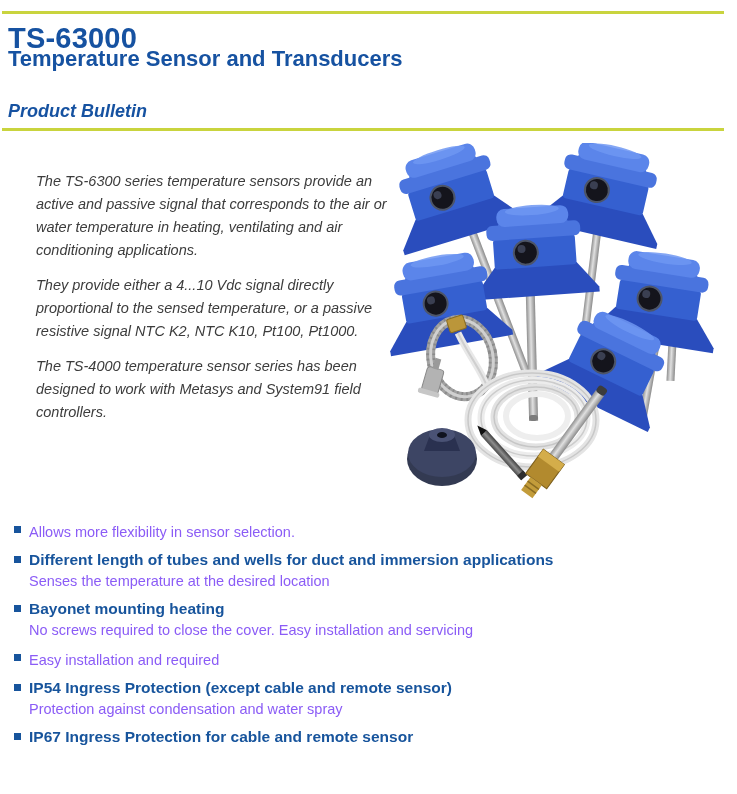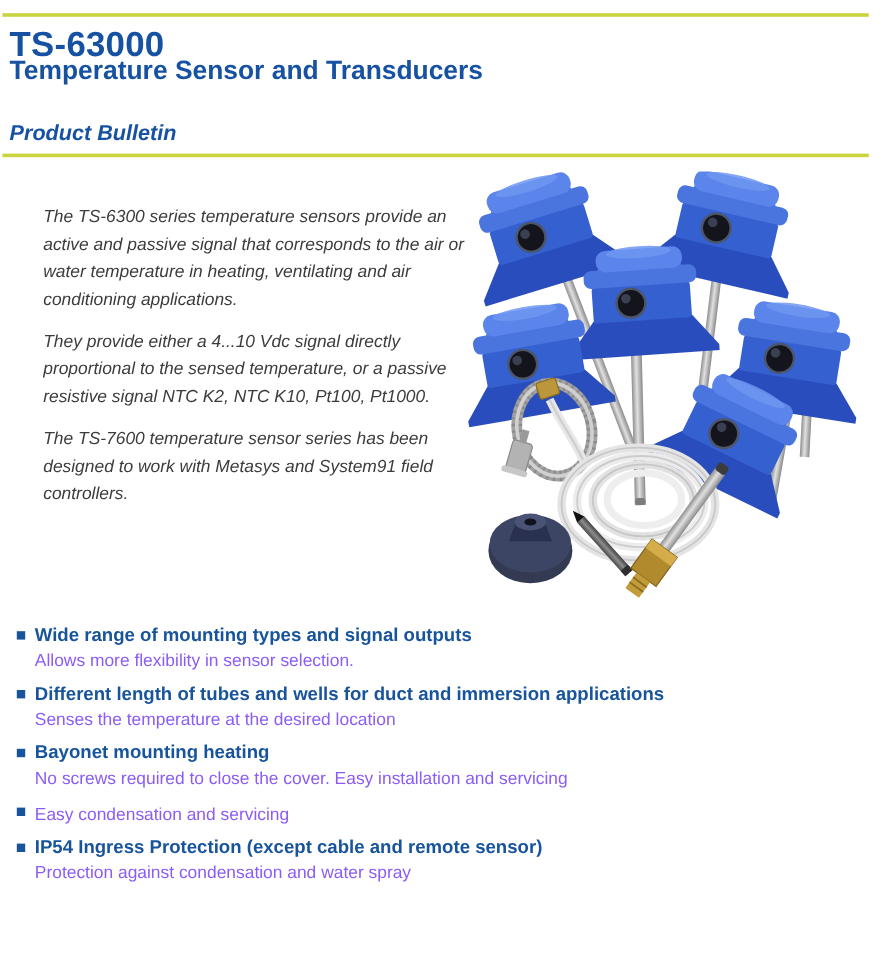--- a/index.html
+++ b/index.html
@@ -49,21 +49,21 @@
 
   <div class="title">TS-63000</div>
   <div class="subtitle">Temperature Sensor and Transducers</div>
   <div class="doctype">Product Bulletin</div>
 
   <div class="rule rule-mid"></div>
 
   <div class="intro">
     <p>The TS-6300 series temperature sensors provide an active and passive signal that corresponds to the air or water temperature in heating, ventilating and air conditioning applications.</p>
     <p>They provide either a 4...10 Vdc signal directly proportional to the sensed temperature, or a passive resistive signal  NTC K2, NTC K10, Pt100, Pt1000.</p>
-    <p>The TS-7600 temperature sensor series has been designed to work with Metasys and System91 field controllers.</p>
+    <p>The TS-4000 temperature sensor series has been designed to work with Metasys and System91 field controllers.</p>
   </div>
 
   <div class="photo-wrap">
     <svg width="342" height="382" viewBox="0 0 342 382" xmlns="http://www.w3.org/2000/svg" role="img">
       <defs>
         <linearGradient id="rodg" x1="0" y1="0" x2="1" y2="0">
           <stop offset="0" stop-color="#8f8f8f"></stop>
           <stop offset="0.45" stop-color="#e0e0e0"></stop>
           <stop offset="1" stop-color="#8a8a8a"></stop>
         </linearGradient>
@@ -171,46 +171,52 @@
           <line x1="-7" y1="25" x2="7" y2="25" stroke="#8a6c22" stroke-width="1.5"></line>
         </g>
       </g>
     </svg>
   </div>
 
   <div class="features">
     <div class="feature">
       <span class="bullet"></span>
       <div class="ftext">
-        <h4>Wide range of mounting types and signal outputs</h4>
         <div class="detail">Allows more flexibility in sensor selection.</div>
       </div>
     </div>
     <div class="feature">
       <span class="bullet"></span>
       <div class="ftext">
         <h4>Different length of tubes and wells for duct and immersion applications</h4>
         <div class="detail">Senses the temperature at the desired location</div>
       </div>
     </div>
     <div class="feature">
       <span class="bullet"></span>
       <div class="ftext">
         <h4>Bayonet mounting heating</h4>
         <div class="detail">No screws required to close the cover. Easy installation and servicing</div>
       </div>
     </div>
     <div class="feature">
       <span class="bullet"></span>
       <div class="ftext">
-        <div class="detail">Easy condensation and servicing</div>
+        <div class="detail">Easy installation and required</div>
       </div>
     </div>
     <div class="feature">
       <span class="bullet"></span>
       <div class="ftext">
         <h4>IP54 Ingress Protection (except cable and remote sensor)</h4>
         <div class="detail">Protection against condensation and water spray</div>
       </div>
     </div>
+    <div class="feature">
+      <span class="bullet"></span>
+      <div class="ftext">
+        <h4>IP67 Ingress Protection for cable and remote sensor</h4>
+        <div class="detail"></div>
+      </div>
+    </div>
   </div>
 
 </div>
 
 </body></html>

